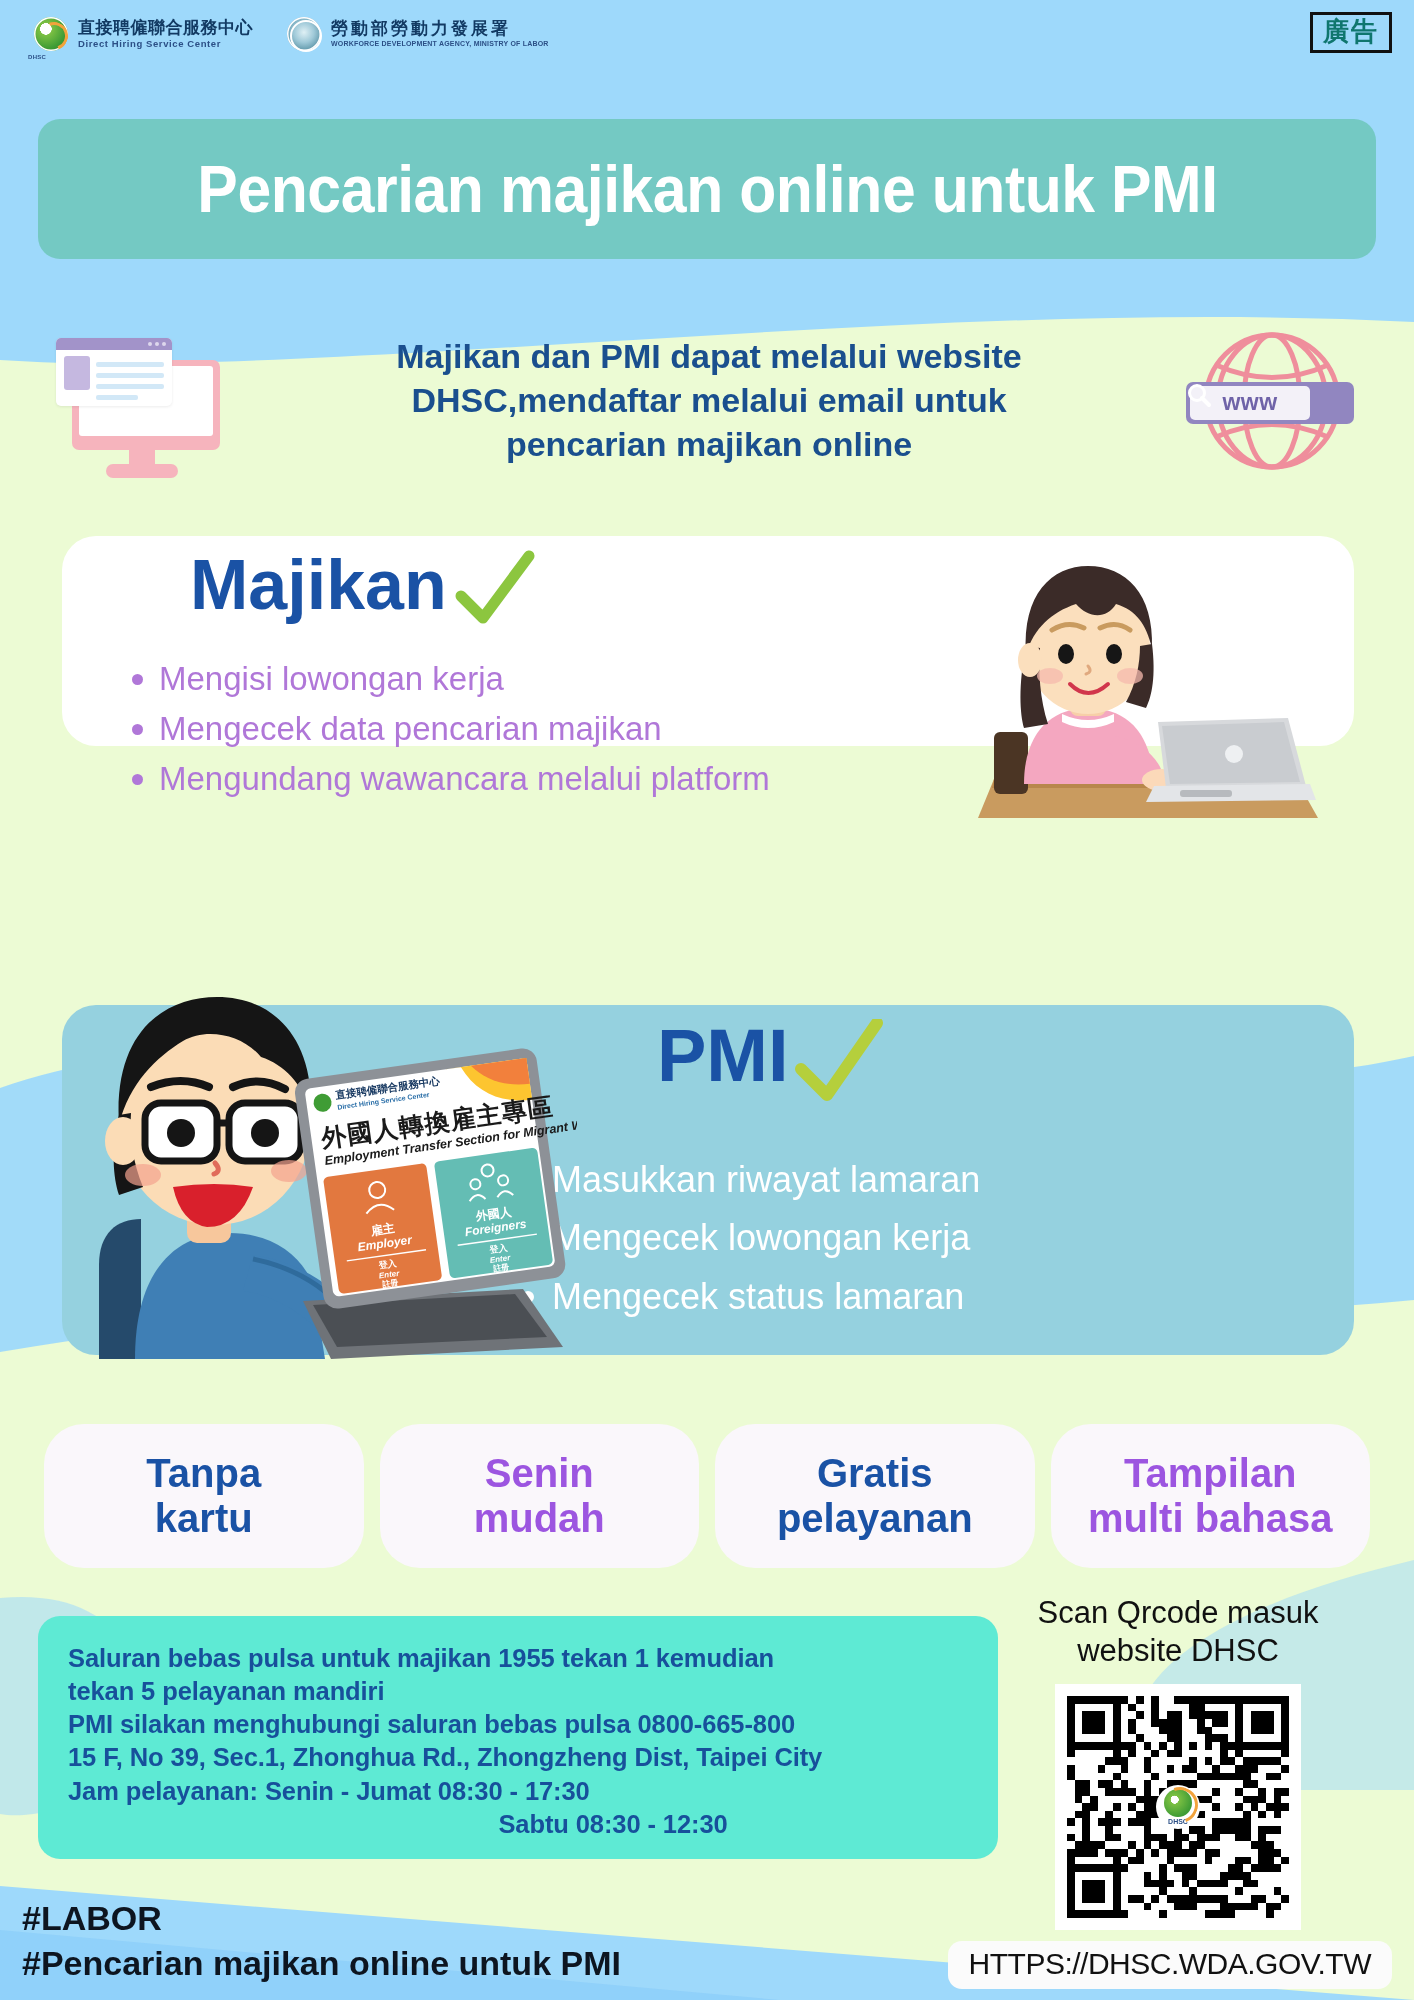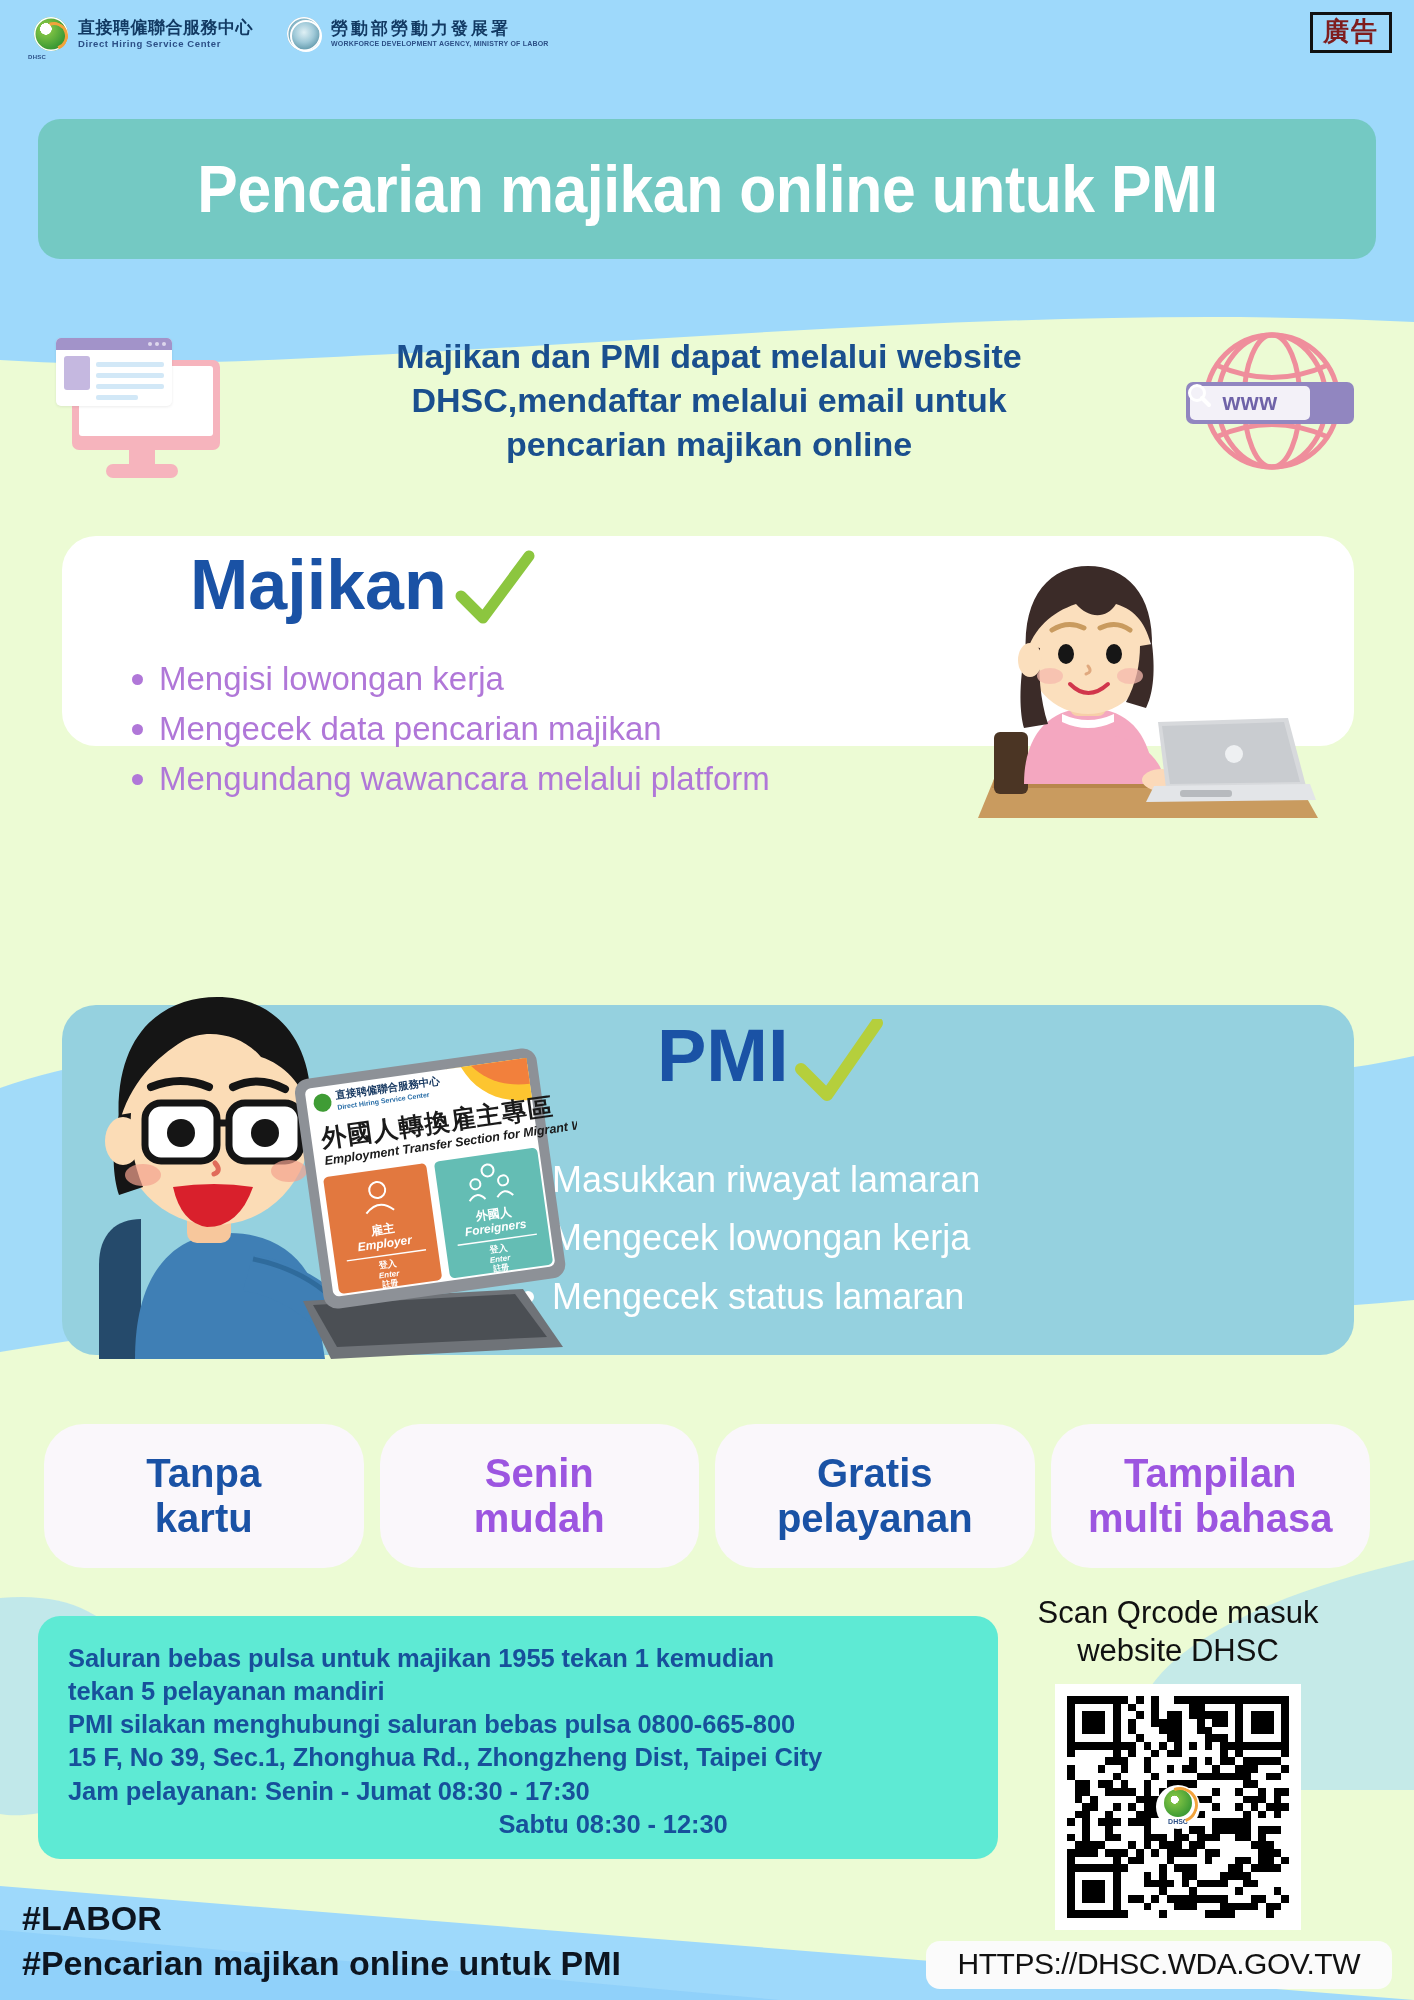--- a/index.html
+++ b/index.html
@@ -51,21 +51,21 @@
   .logo-txt { line-height: 1.05; }
   .logo-cn { font-size: 17px; font-weight: bold; color: #123a63; letter-spacing: .5px; }
   .logo-cn.sp { letter-spacing: 3px; }
   .logo-en { font-size: 9.5px; font-weight: bold; color: #2b4f86; letter-spacing: .6px; margin-top: 2px; }
   .logo-en.tiny { font-size: 7px; letter-spacing: .2px; }
 
   .ad-badge {
     position: absolute; right: 22px; top: 12px;
     border: 3px solid #111; background: #9ed9fb;
     padding: 2px 10px 4px; font-size: 26px; font-weight: bold;
-    color: #7f1d1d; letter-spacing: 2px; line-height: 1.1;
+    color: #0f766e; letter-spacing: 2px; line-height: 1.1;
     font-family: "DejaVu Sans", sans-serif;
   }
 
   
   .title-banner {
     position: absolute; left: 38px; top: 119px; width: 1338px; height: 140px;
     background: #74c9c3; border-radius: 22px; z-index: 10;
     display: flex; align-items: center; justify-content: center;
   }
   .title-banner h1 {
@@ -195,21 +195,21 @@
   }
   .qr-logo .ring::after {
     content: ""; position: absolute; left: -2px; top: -2px; width: 30px; height: 30px;
     border-radius: 50%; border: 3px solid #f2a33c;
     border-left-color: transparent; border-bottom-color: transparent; transform: rotate(25deg);
   }
   .qr-logo .lbl { font-size: 7px; font-weight: bold; color: #2b4f86; margin-top: 1px; }
 
   .url-pill {
     position: absolute; right: 22px; top: 1941px; z-index: 14;
-    background: #fbfbfb; border-radius: 14px; padding: 6px 32px 8px;
+    background: #fbfbfb; border-radius: 14px; padding: 6px 21px 8px;
     font-size: 30px; color: #111; letter-spacing: -.5px; white-space: nowrap;
   }
 
   
   .tags {
     position: absolute; left: 22px; bottom: 14px; z-index: 14;
     color: #0d1520; font-size: 34px; font-weight: bold; line-height: 1.32;
   }
 </style>
 </head>

